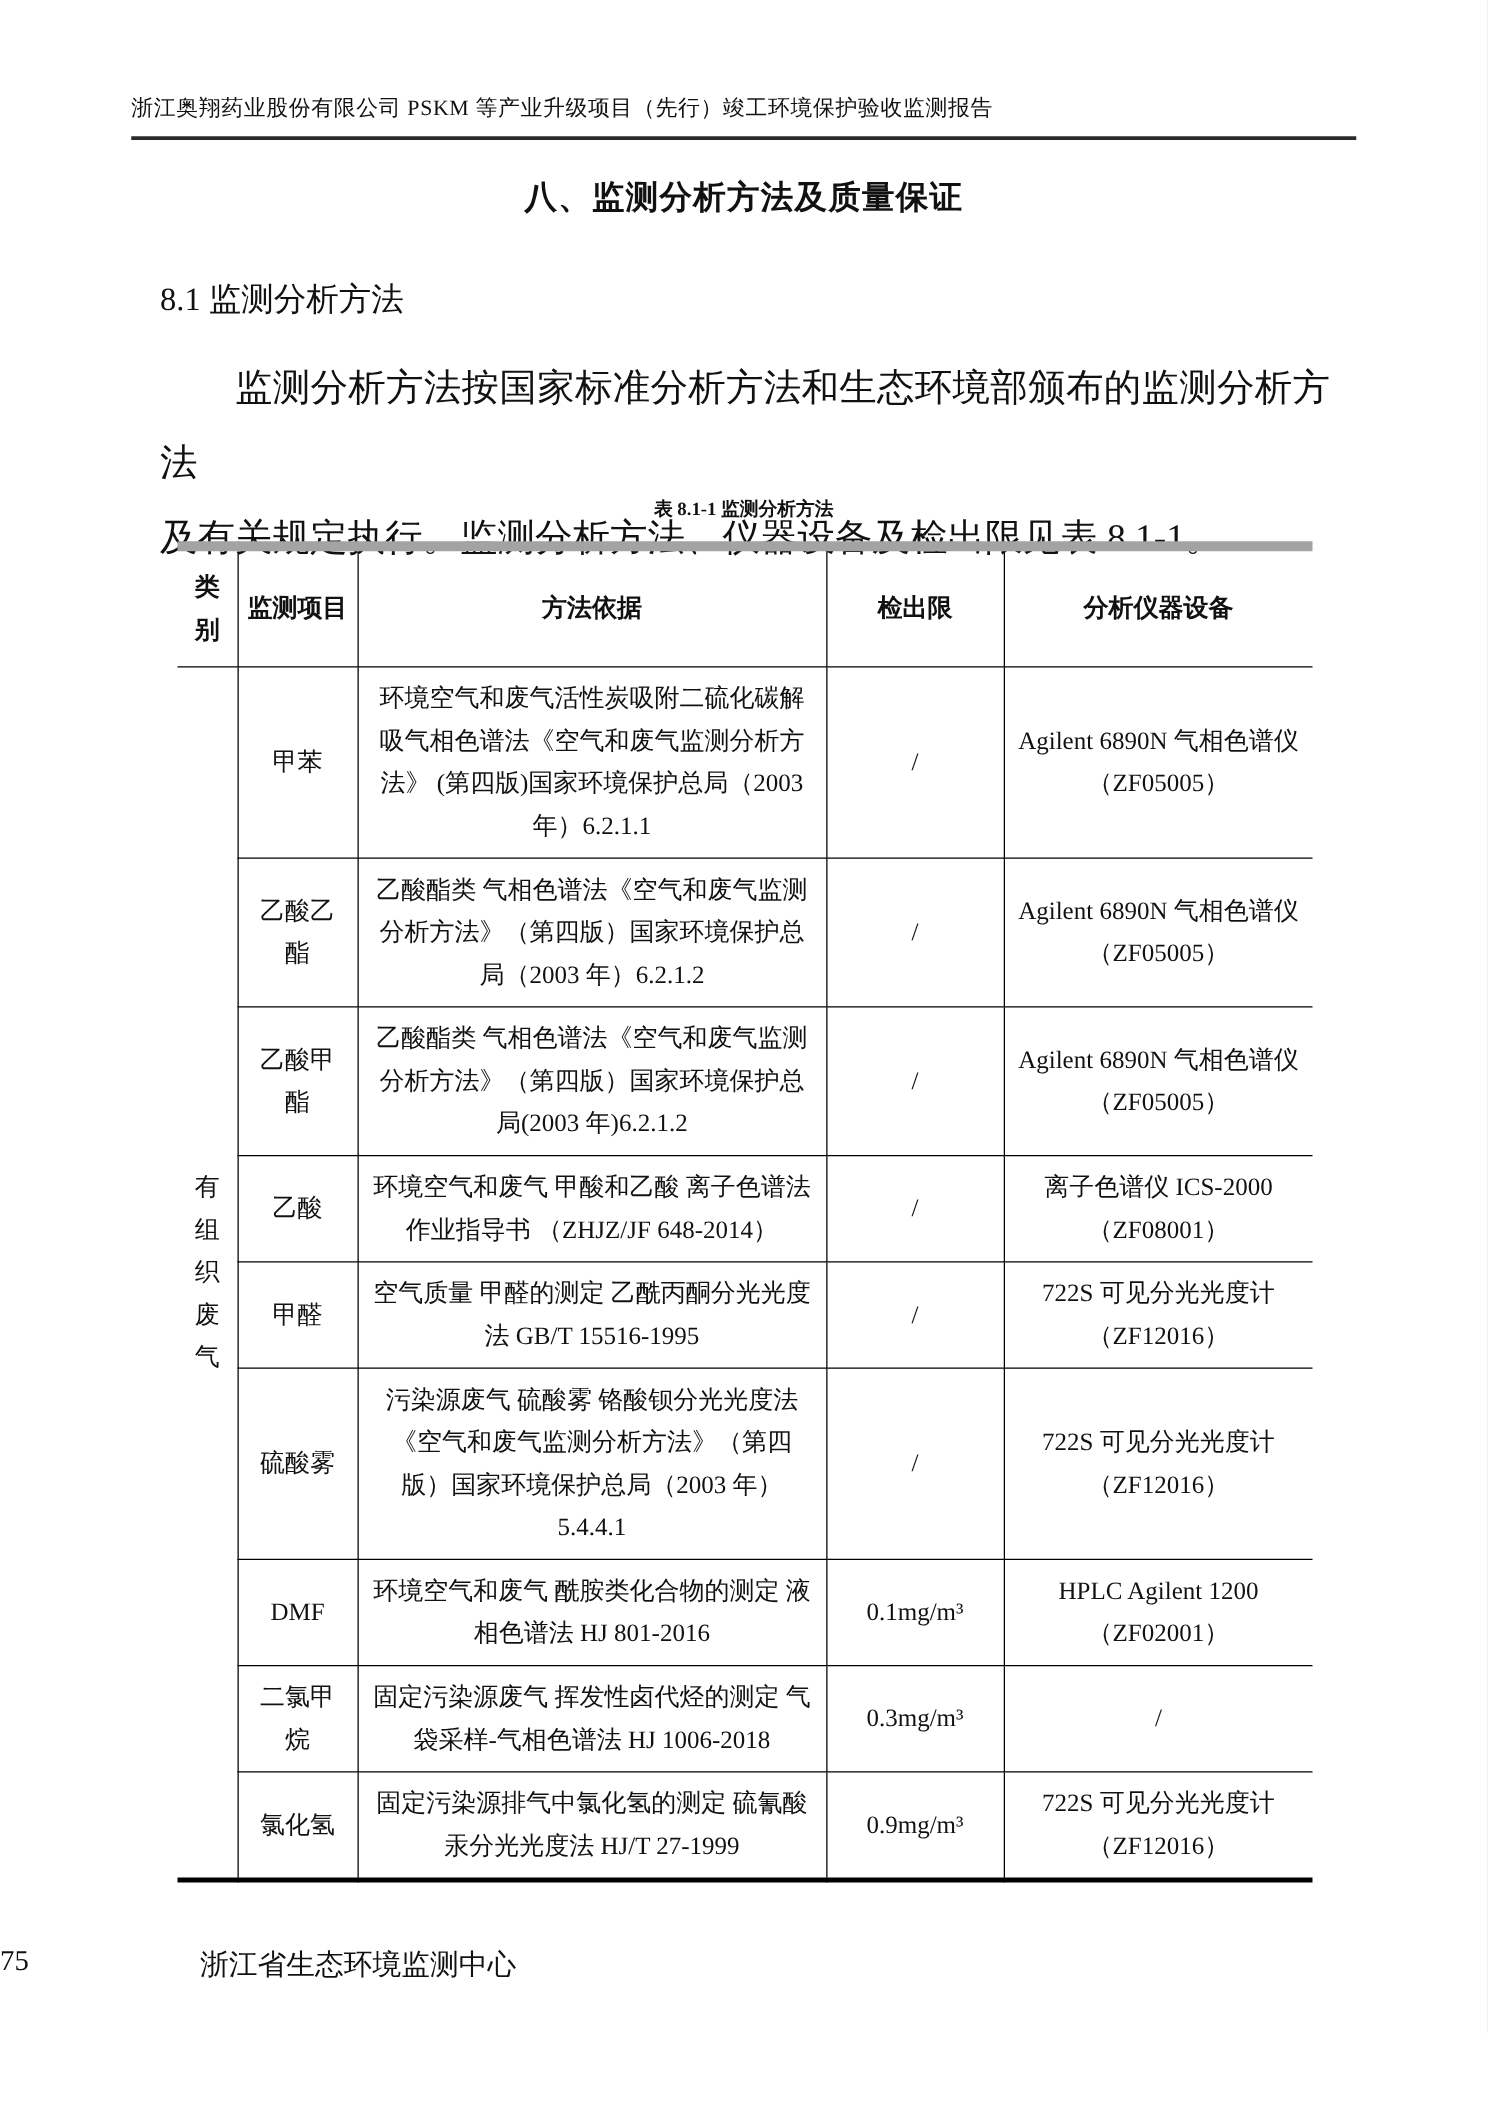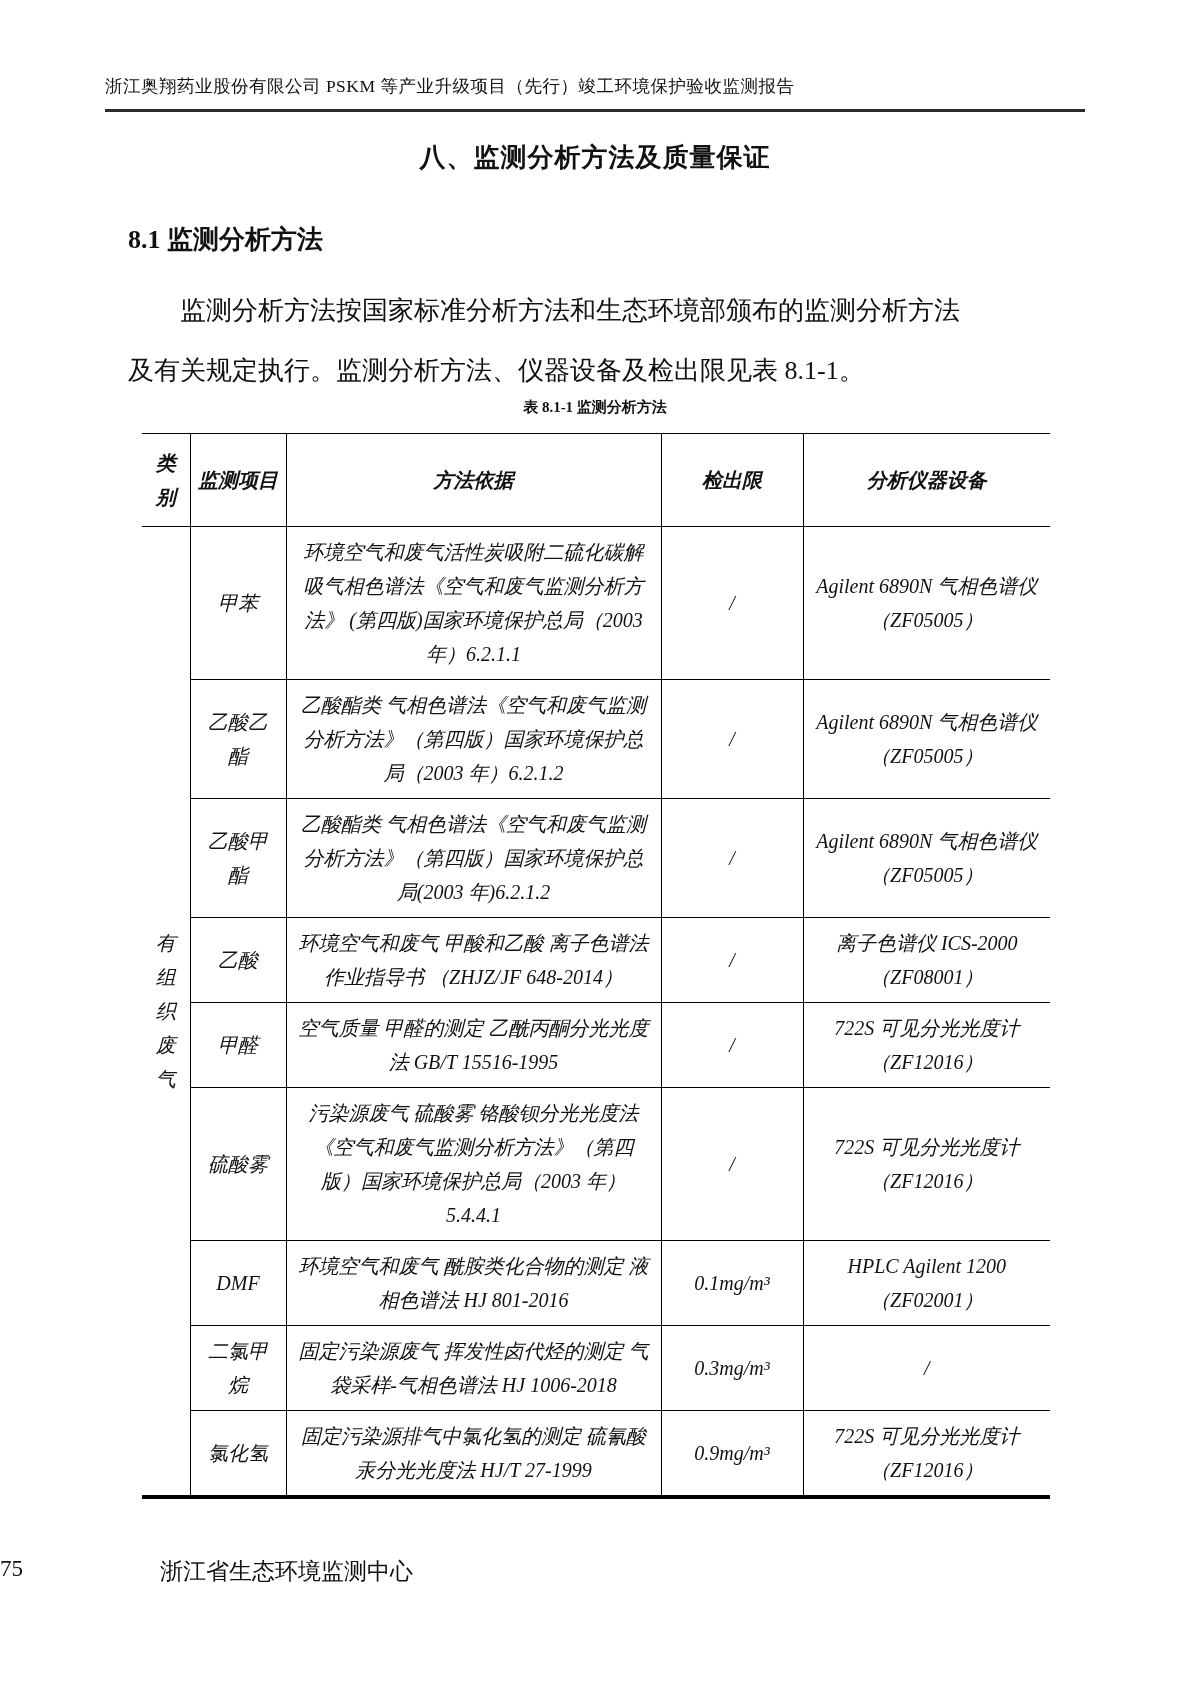--- a/index.html
+++ b/index.html
@@ -22,44 +22,43 @@
   }
   .chapter-title {
     position: absolute; top: 140px; left: 0; right: 0;
     text-align: center;
     font-size: 26px; font-weight: bold;
     letter-spacing: 1px;
     margin: 0;
   }
   .section-heading {
     position: absolute; top: 222px; left: 128px;
-    font-size: 26px; font-weight: bold;
+    font-size: 26px; font-weight: normal;
     margin: 0;
   }
   .body-para {
     position: absolute; top: 281px; left: 128px; right: 126px;
-    font-size: 26px;
+    font-size: 30px;
     line-height: 60px;
   }
   .body-para .line { text-align: justify; }
   .body-para .line.indent { text-indent: 2em; }
   .table-caption {
     position: absolute; top: 398px; left: 0; right: 0;
     text-align: center;
     font-size: 15px; font-weight: bold;
   }
   table.methods {
     position: absolute; top: 433px; left: 142px;
     width: 908px;
     border-collapse: collapse;
     table-layout: fixed;
-    border-top: 1px solid #a3a3a3;
+    border-top: 8px solid #a3a3a3;
     border-bottom: 4px solid #000;
     font-size: 20px;
-    font-style: italic;
   }
   table.methods th, table.methods td {
     border: 1.5px solid #000;
     text-align: center;
     vertical-align: middle;
     line-height: 1.7;
     padding: 8px 10px;
     font-weight: normal;
     word-break: break-word;
   }

